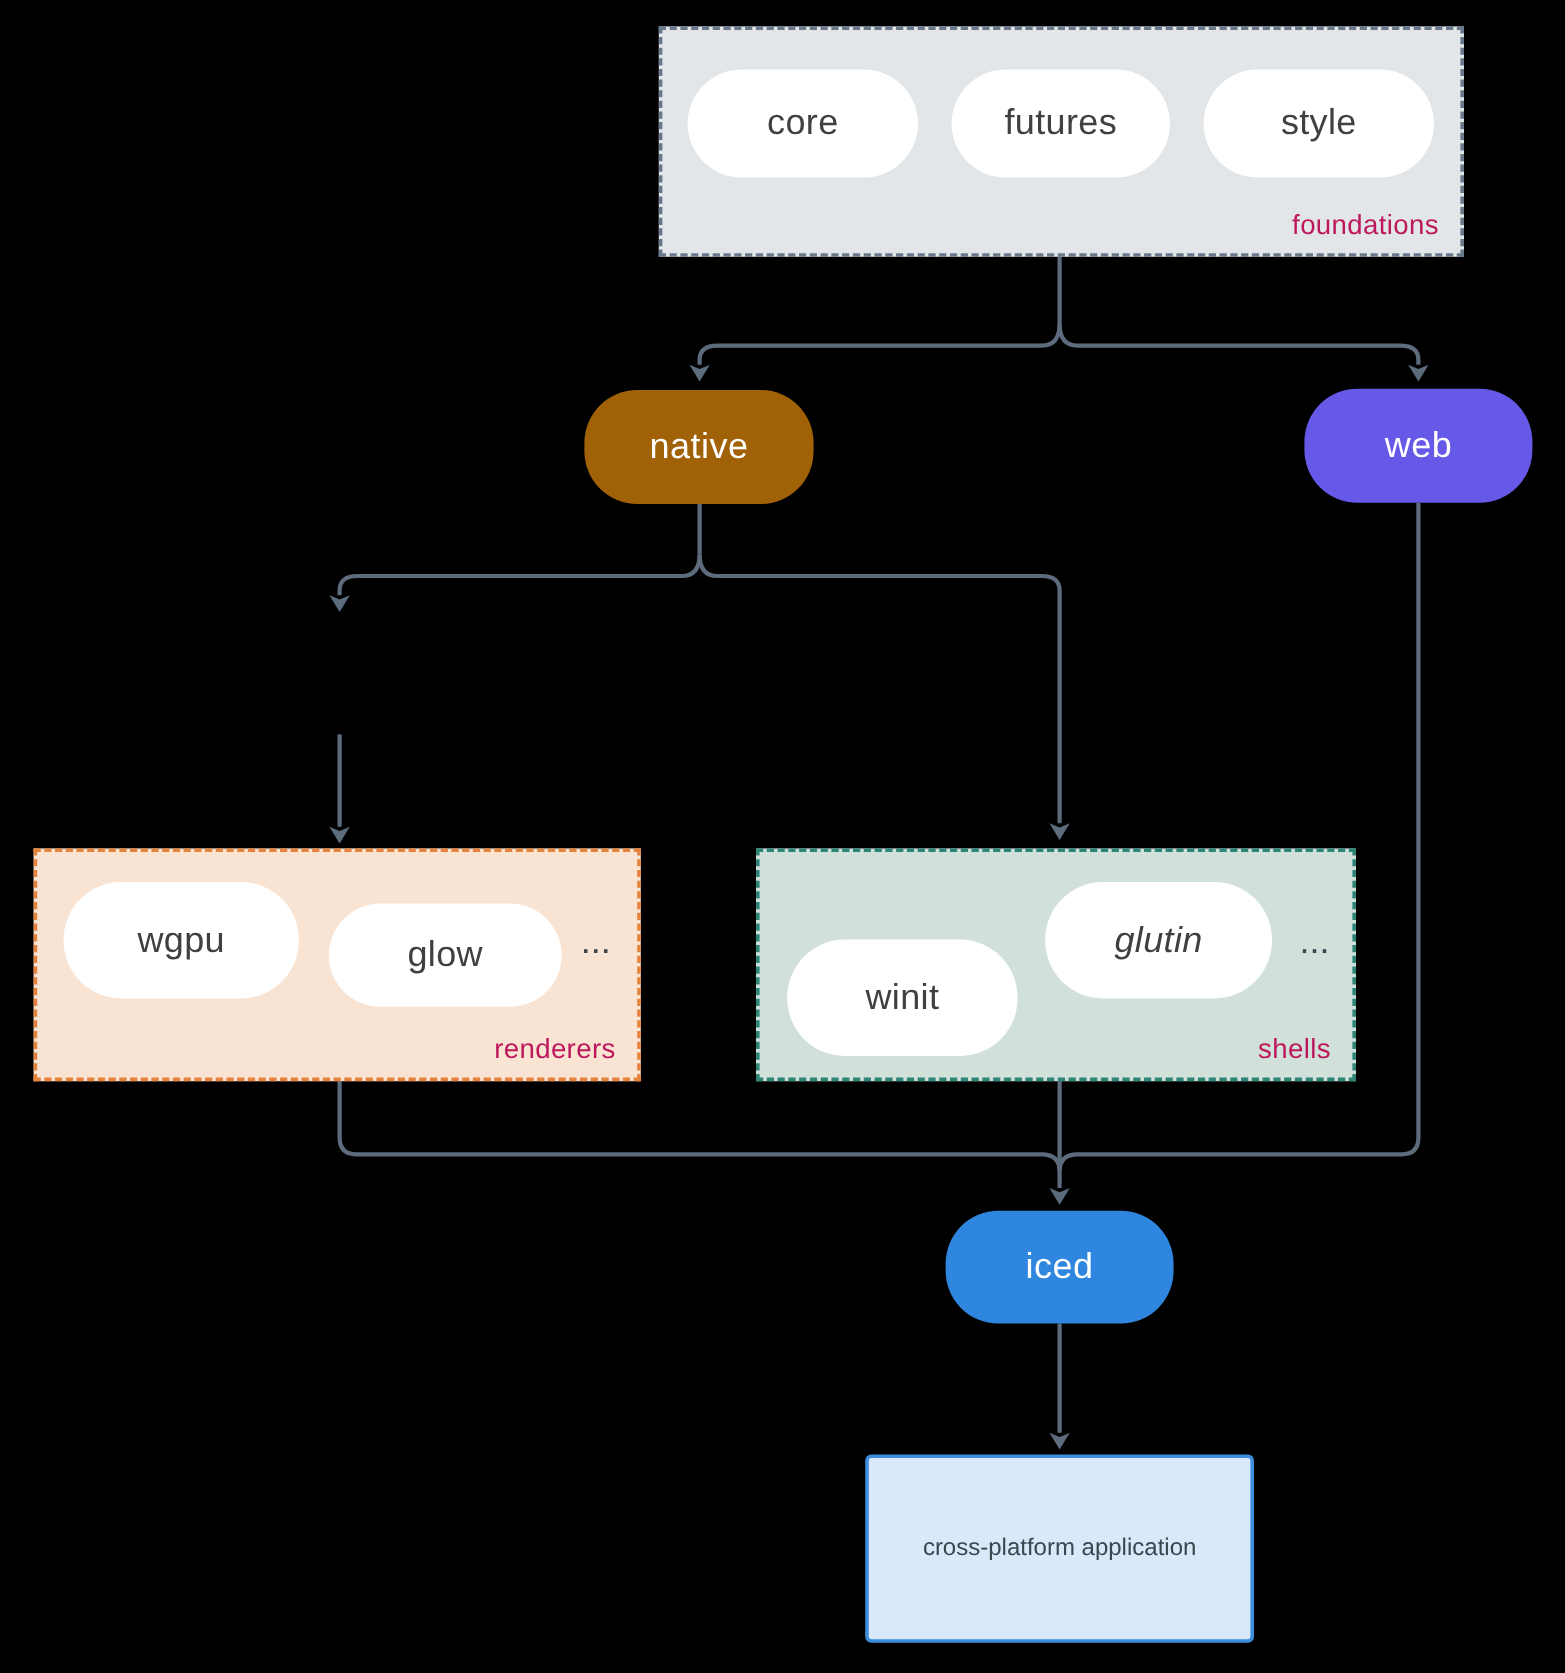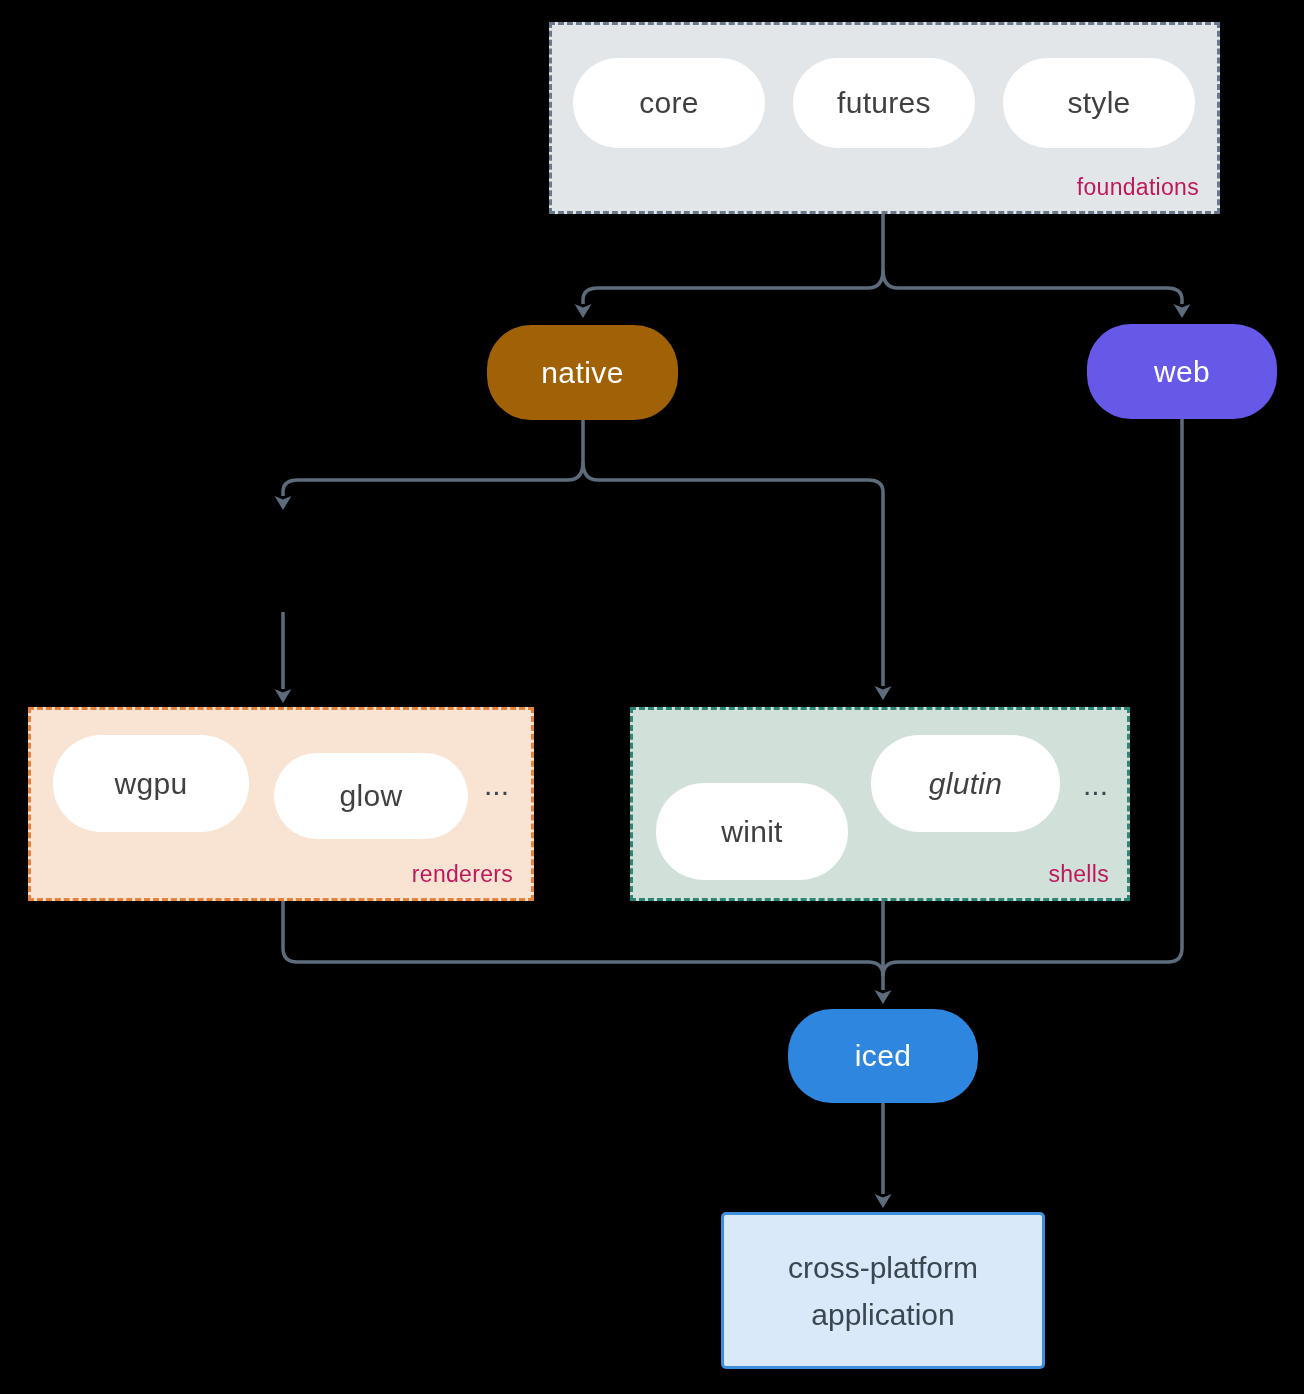--- a/index.html
+++ b/index.html
@@ -52,21 +52,21 @@
   .node-web{left:1087px;top:324px;width:190px;height:95px;background:#6759e8;}
   .node-graphics{left:187px;top:517px;width:191px;height:95px;background:#e0823d;}
   .node-iced{left:788px;top:1009px;width:190px;height:94px;background:#2e86de;}
 
   
   .appbox{
     position:absolute;box-sizing:border-box;
     left:721px;top:1212px;width:324px;height:157px;
     background:#d9e9f9;border:3px solid #3d8edd;border-radius:5px;
     display:flex;align-items:center;justify-content:center;text-align:center;
-    font-size:30px;line-height:47px;color:#3a4750;
+    font-size:20px;line-height:47px;color:#3a4750;
     padding:0 30px;
   }
 </style>
 </head>
 <body>
 
 <div class="canvas">
 
   <svg class="connectors" viewBox="0 0 1304 1394" xmlns="http://www.w3.org/2000/svg">
     <g stroke="#5c6c7d" stroke-width="3.5" fill="none">

